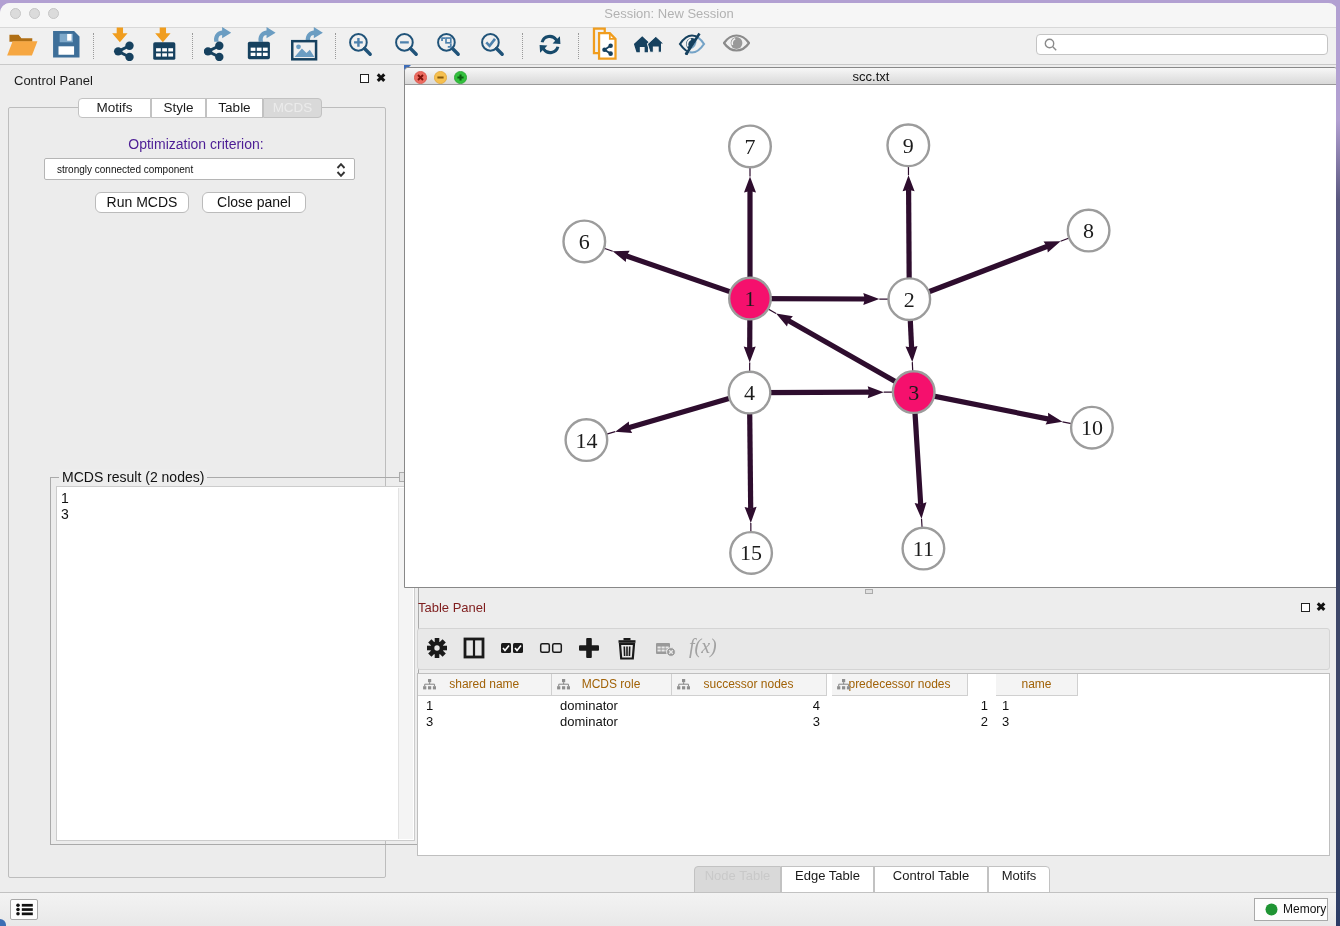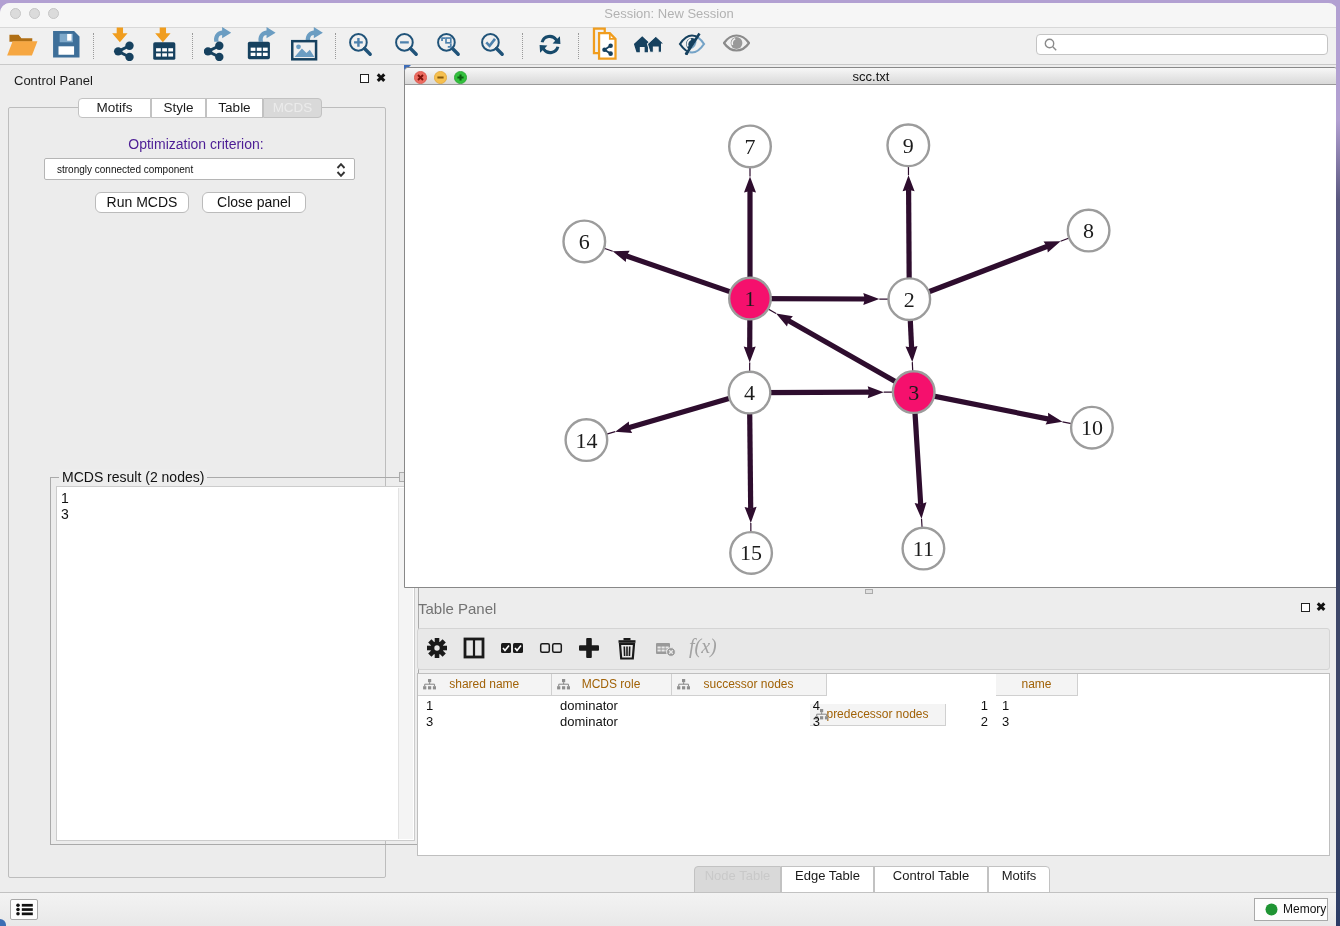--- a/index.html
+++ b/index.html
@@ -290,21 +290,21 @@
 <circle cx="686.9" cy="342.7" r="20.8" fill="#ffffff" stroke="#9c9c9c" stroke-width="2.4"></circle>
 <text x="686.9" y="350.2" text-anchor="middle" font-size="22" fill="#1c1c1c">10</text>
 <circle cx="346.1" cy="467.9" r="20.8" fill="#ffffff" stroke="#9c9c9c" stroke-width="2.4"></circle>
 <text x="346.1" y="475.4" text-anchor="middle" font-size="22" fill="#1c1c1c">15</text>
 <circle cx="518.4" cy="463.6" r="20.8" fill="#ffffff" stroke="#9c9c9c" stroke-width="2.4"></circle>
 <text x="518.4" y="471.1" text-anchor="middle" font-size="22" fill="#1c1c1c">11</text>
 </svg>
   </div>
 </div>
 <div id="tablepanel">
-  <div style="position:absolute;left:14px;top:0px;font-size:15px;color:#737373;">Table Panel</div>
+  <div style="position:absolute;left:14px;top:0px;font-size:13px;color:#7f1d1d;">Table Panel</div>
   <div class="winbtn" style="left:897px;top:3px;"></div>
   <div class="xbtn" style="left:912px;top:0px;">✖</div>
   <div id="tptoolbar">
 <svg style="position:absolute;left:9px;top:9px" width="20" height="20" viewBox="0 0 20 20">
           <rect x="-2.3" y="-10.2" width="4.6" height="6" fill="#1a1a1a" transform="rotate(0 10 10) translate(10 10)"></rect>
           <rect x="-2.3" y="-10.2" width="4.6" height="6" fill="#1a1a1a" transform="rotate(45 10 10) translate(10 10)"></rect>
           <rect x="-2.3" y="-10.2" width="4.6" height="6" fill="#1a1a1a" transform="rotate(90 10 10) translate(10 10)"></rect>
           <rect x="-2.3" y="-10.2" width="4.6" height="6" fill="#1a1a1a" transform="rotate(135 10 10) translate(10 10)"></rect>
           <rect x="-2.3" y="-10.2" width="4.6" height="6" fill="#1a1a1a" transform="rotate(180 10 10) translate(10 10)"></rect>
           <rect x="-2.3" y="-10.2" width="4.6" height="6" fill="#1a1a1a" transform="rotate(225 10 10) translate(10 10)"></rect>
@@ -376,21 +376,21 @@
 <div class="th" style="left:253.5px;width:155.0px;"><svg width="13" height="11" viewBox="0 0 13 11" style="position:absolute;left:5px;top:5px;">
             <rect x="5" y="0" width="3.2" height="3.2" fill="#8e8e8e"></rect>
             <line x1="6.6" y1="3.2" x2="6.6" y2="5.2" stroke="#8e8e8e" stroke-width="1.1"></line>
             <line x1="1.7" y1="5.2" x2="11.5" y2="5.2" stroke="#8e8e8e" stroke-width="1.1"></line>
             <line x1="1.7" y1="5.2" x2="1.7" y2="7.2" stroke="#8e8e8e" stroke-width="1.1"></line>
             <line x1="11.5" y1="5.2" x2="11.5" y2="7.2" stroke="#8e8e8e" stroke-width="1.1"></line>
             <rect x="0.1" y="7.2" width="3.2" height="3.2" fill="#8e8e8e"></rect>
             <rect x="5" y="7.2" width="3.2" height="3.2" fill="#8e8e8e"></rect>
             <rect x="9.9" y="7.2" width="3.2" height="3.2" fill="#8e8e8e"></rect>
           </svg>successor nodes</div>
-<div class="th" style="left:392px;width:136px;margin-top:30px;"><svg width="13" height="11" viewBox="0 0 13 11" style="position:absolute;left:5px;top:5px;">
+<div class="th" style="left:414px;width:136px;"><svg width="13" height="11" viewBox="0 0 13 11" style="position:absolute;left:5px;top:5px;">
             <rect x="5" y="0" width="3.2" height="3.2" fill="#8e8e8e"></rect>
             <line x1="6.6" y1="3.2" x2="6.6" y2="5.2" stroke="#8e8e8e" stroke-width="1.1"></line>
             <line x1="1.7" y1="5.2" x2="11.5" y2="5.2" stroke="#8e8e8e" stroke-width="1.1"></line>
             <line x1="1.7" y1="5.2" x2="1.7" y2="7.2" stroke="#8e8e8e" stroke-width="1.1"></line>
             <line x1="11.5" y1="5.2" x2="11.5" y2="7.2" stroke="#8e8e8e" stroke-width="1.1"></line>
             <rect x="0.1" y="7.2" width="3.2" height="3.2" fill="#8e8e8e"></rect>
             <rect x="5" y="7.2" width="3.2" height="3.2" fill="#8e8e8e"></rect>
             <rect x="9.9" y="7.2" width="3.2" height="3.2" fill="#8e8e8e"></rect>
           </svg>predecessor nodes</div>
 <div class="th" style="left:578px;width:82px;">name</div>

